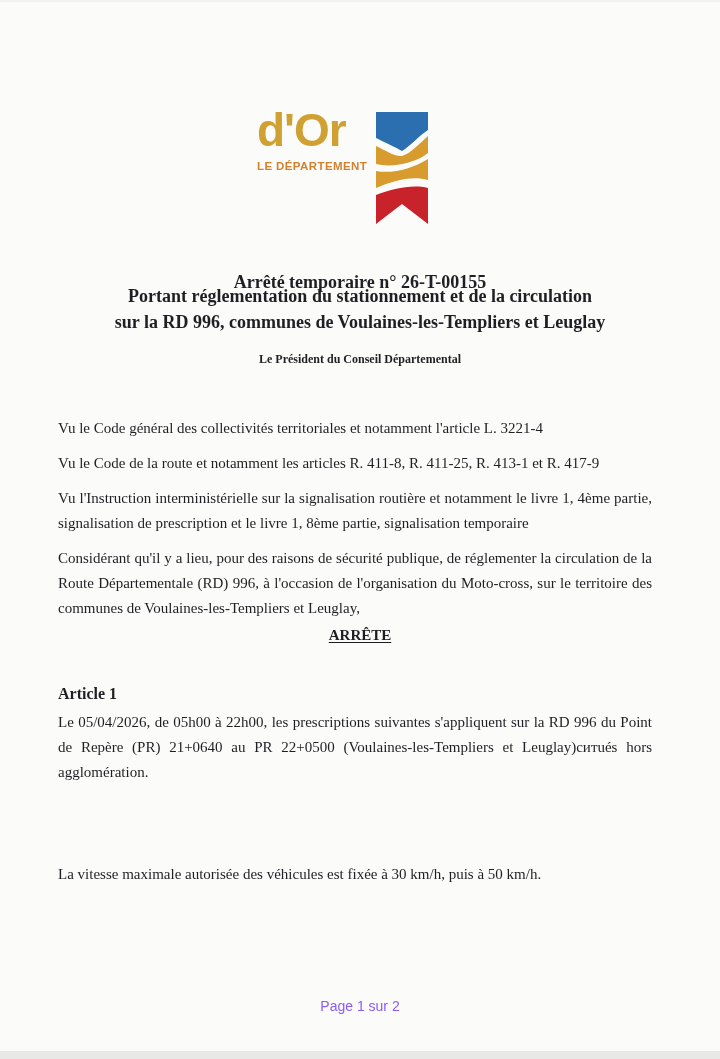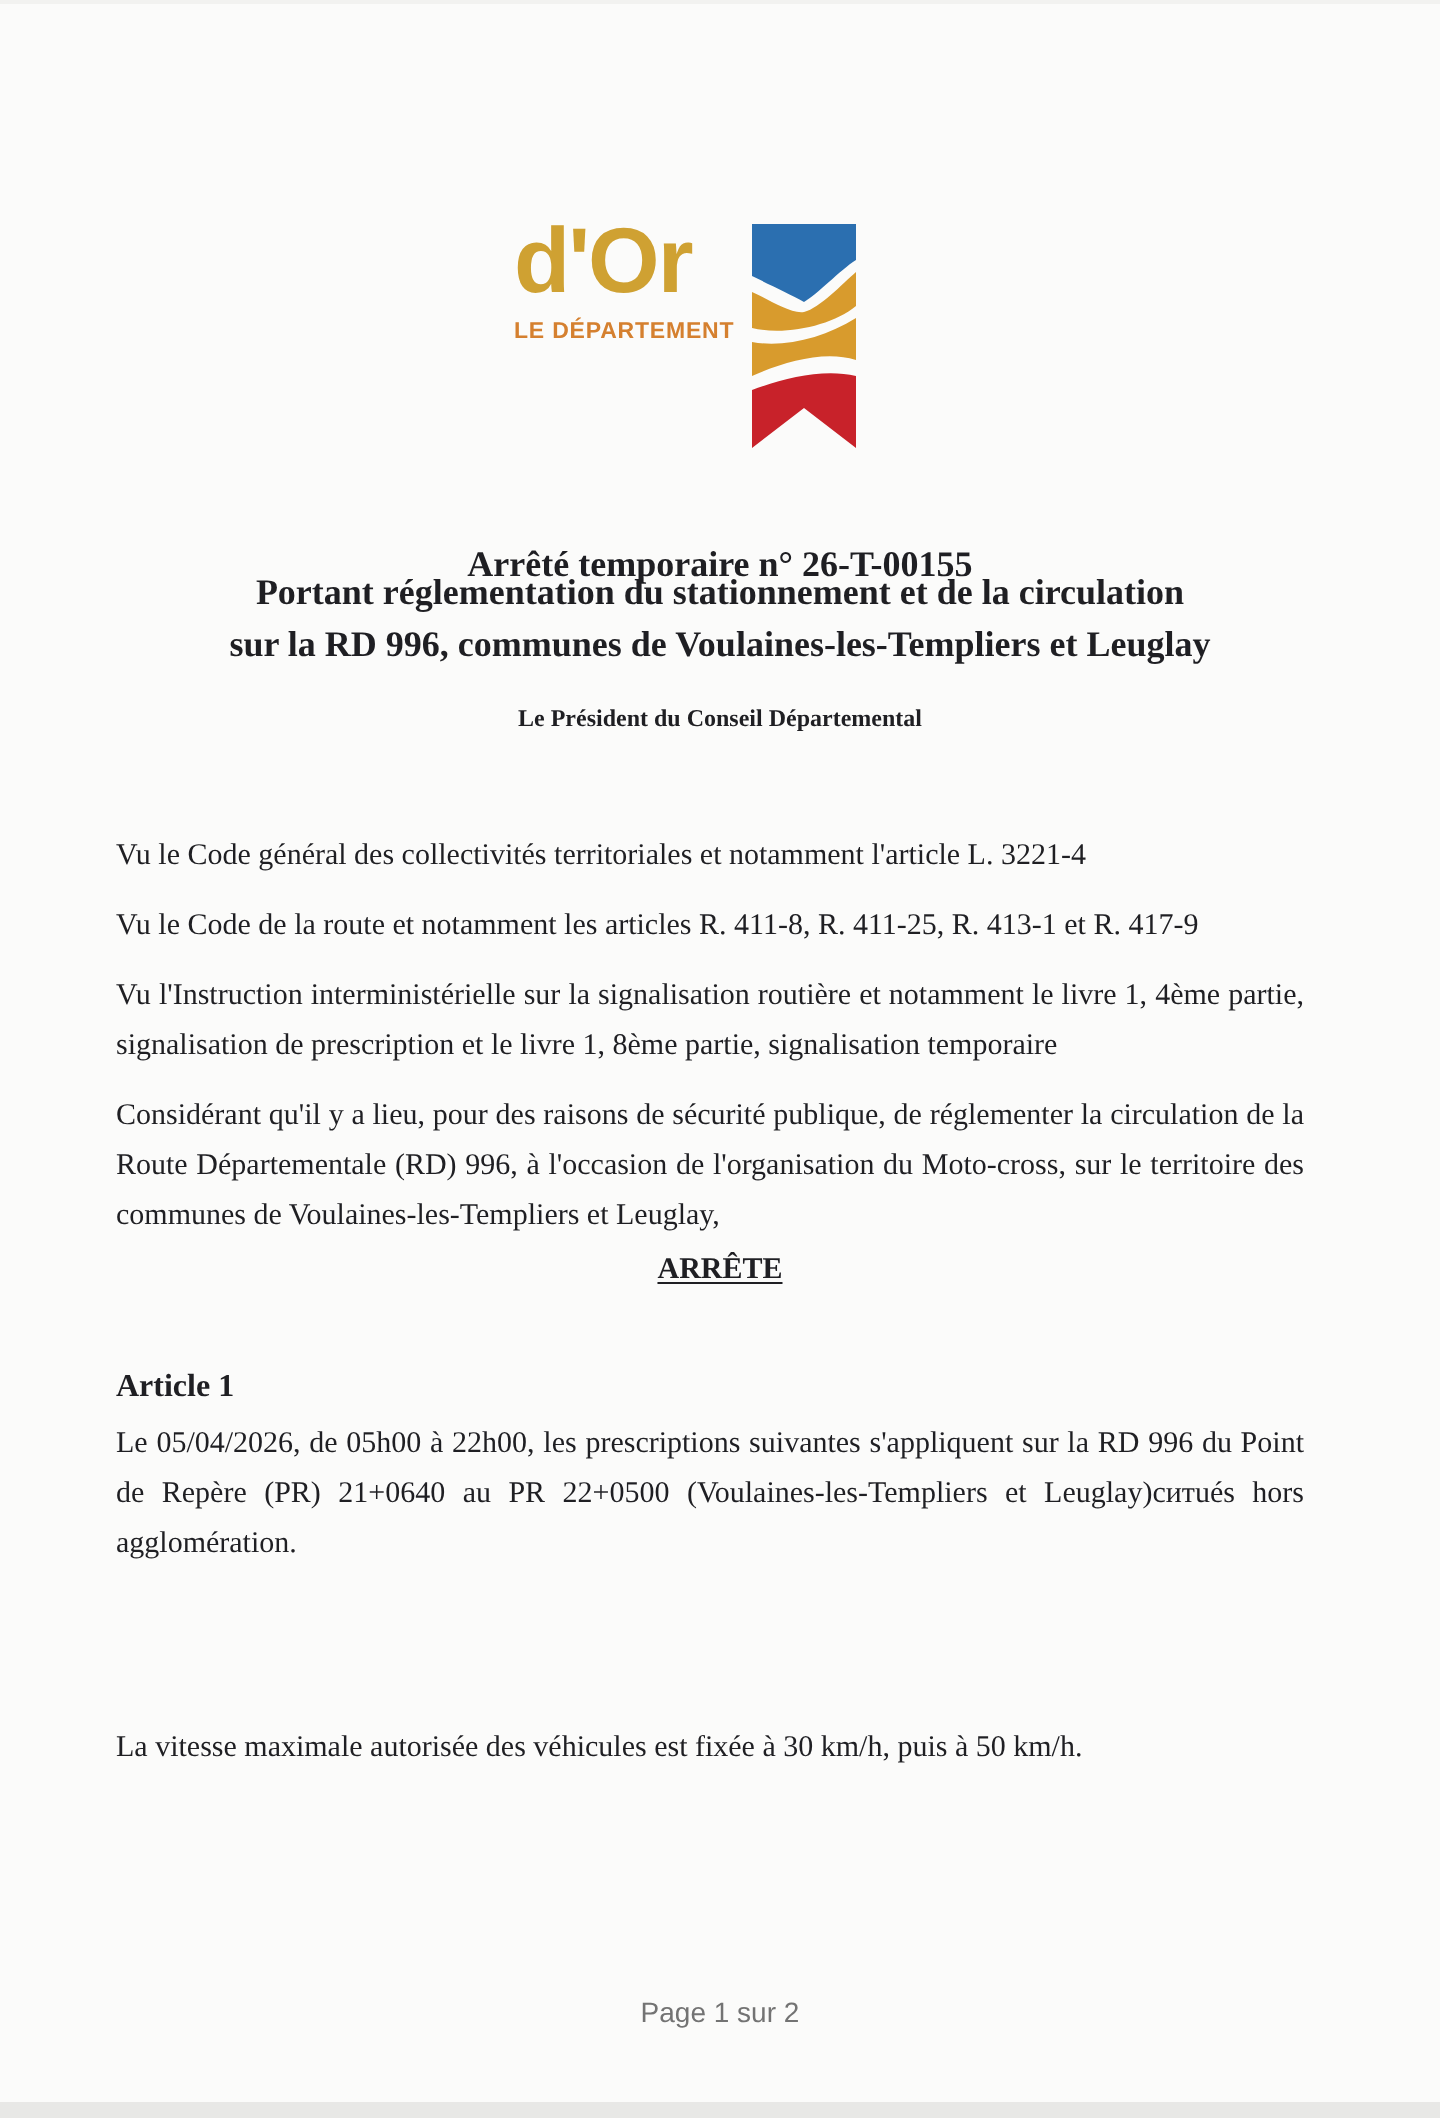--- a/index.html
+++ b/index.html
@@ -52,21 +52,21 @@
   #article-heading { top: 681px; width: auto; font-weight: bold; font-size: 16px; text-align: left; }
   #article-para1 { top: 710px; }
   #article-para2 { top: 786px; white-space: pre-line; }
   #article-para3 { top: 862px; }
   
   #page-footer {
     position: absolute; top: 997px; left: 0; width: 720px;
     text-align: center;
     font-family: "Liberation Sans", "DejaVu Sans", sans-serif;
     font-size: 14px; line-height: 18px;
-    color: #737373;
+    color: #8b5cf6;
   }
   
   #scan-top-edge { position: absolute; top: 0; left: 0; width: 720px; height: 2px; background: #f2f2f0; }
   #scan-bottom-edge { position: absolute; top: 1051px; left: 0; width: 720px; height: 8px; background: #e8e8e6; }
 </style>
 </head>
 <body>
 
 <div id="page">
 

